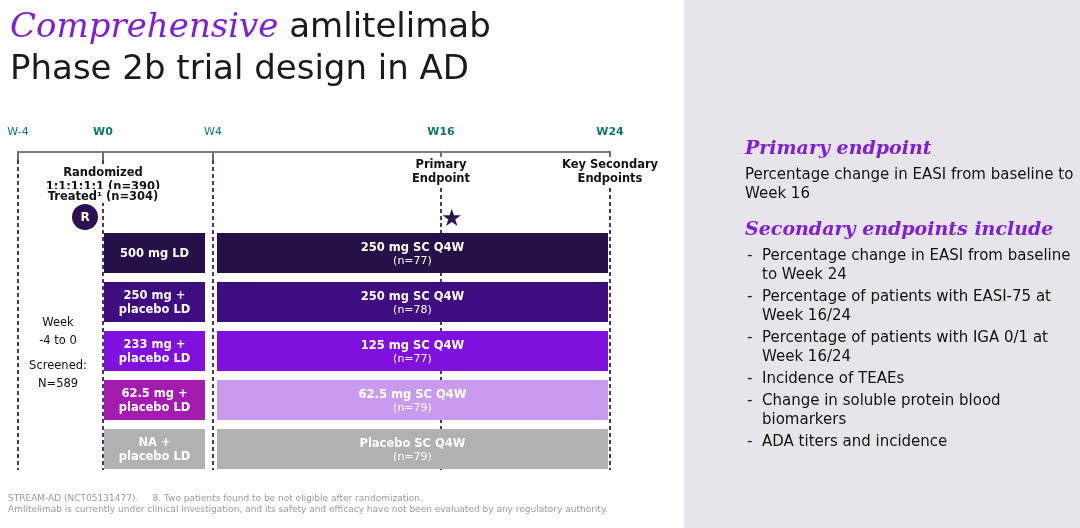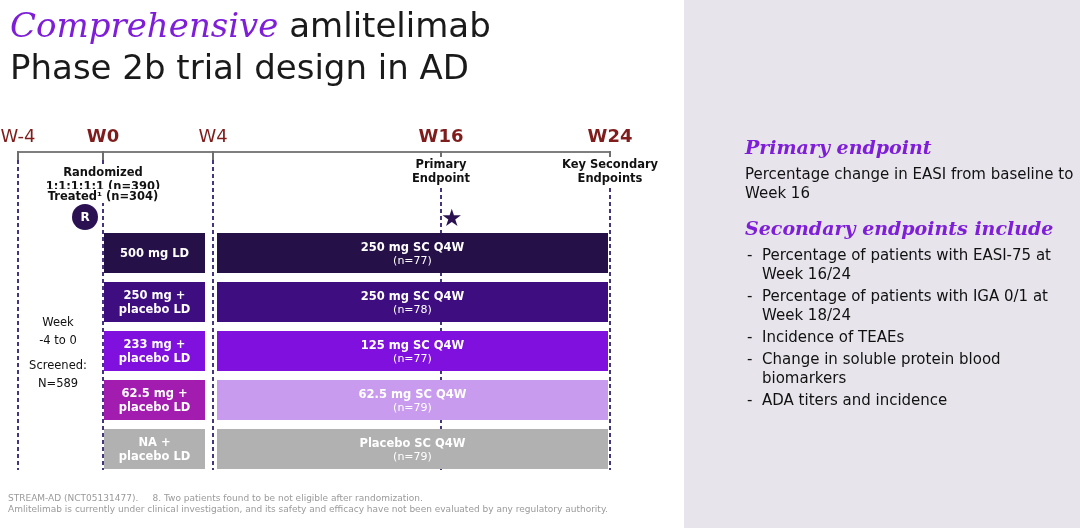--- a/index.html
+++ b/index.html
@@ -7,21 +7,21 @@
     position:relative; width:1080px; height:528px; background:#ffffff;
     font-family:"DejaVu Sans","Liberation Sans",sans-serif; overflow:hidden;
     color:#111111;
   }
   
   .title { position:absolute; left:10px; top:4px; font-size:34px; line-height:42px; color:#1a1a1a; }
   .title .emph { font-family:"DejaVu Serif","Liberation Serif",serif; font-style:italic; color:#7E1ED8; }
   
   .axis-line { position:absolute; left:18px; top:151px; width:592px; height:2px; background:#7f7f7f; z-index:1; }
   .tick { position:absolute; top:151px; width:2px; height:9px; background:#6e6e6e; z-index:1; }
-  .wlabel { position:absolute; top:125px; font-size:18px; transform:translateX(-50%); white-space:nowrap; z-index:2; color:#7f1d1d; }
+  .wlabel { position:absolute; top:125px; font-size:11px; transform:translateX(-50%); white-space:nowrap; z-index:2; color:#0f766e; }
   .wlabel.bold { font-weight:bold; }
   .dash-v { position:absolute; width:2px; z-index:1;
     background:repeating-linear-gradient(to bottom,#45357C 0 4px,transparent 4px 7px); }
   .note { position:absolute; transform:translateX(-50%); text-align:center; font-size:11.5px; font-weight:bold;
     line-height:14px; white-space:pre-line; background:#ffffff; padding:0 6px; z-index:2; color:#111; }
   .r-badge { position:absolute; left:72px; top:204px; width:26px; height:26px; border-radius:50%;
     background:#2B1152; color:#ffffff; font-weight:bold; font-size:12px; display:flex;
     align-items:center; justify-content:center; z-index:3; }
   .star { position:absolute; left:441px; top:206px; font-size:24px; color:#2B1152; z-index:3; line-height:24px; }
   .week-note { position:absolute; left:20px; width:76px; text-align:center; font-size:11.5px; line-height:18px;
@@ -131,22 +131,23 @@
       <span class="l2">(n=79)</span>
     </div>
   </div>
 
   <div class="panel">
     <div class="panel-inner">
       <h3 class="ep-heading">Primary endpoint</h3>
       <p class="ep-text">Percentage change in EASI from baseline to Week 16</p>
       <h3 class="ep-heading">Secondary endpoints include</h3>
       <ul class="ep-list">
+        <li>Percentage change in EASI from baseline to Week 24</li>
         <li>Percentage of patients with EASI-75 at Week 16/24</li>
-        <li>Percentage of patients with IGA 0/1 at Week 18/24</li>
+        <li>Percentage of patients with IGA 0/1 at Week 16/24</li>
         <li>Incidence of TEAEs</li>
         <li>Change in soluble protein blood biomarkers</li>
         <li>ADA titers and incidence</li>
       </ul>
     </div>
   </div>
 
   <div class="footer">STREAM-AD (NCT05131477).     8. Two patients found to be not eligible after randomization.
 Amlitelimab is currently under clinical investigation, and its safety and efficacy have not been evaluated by any regulatory authority.</div>
 

